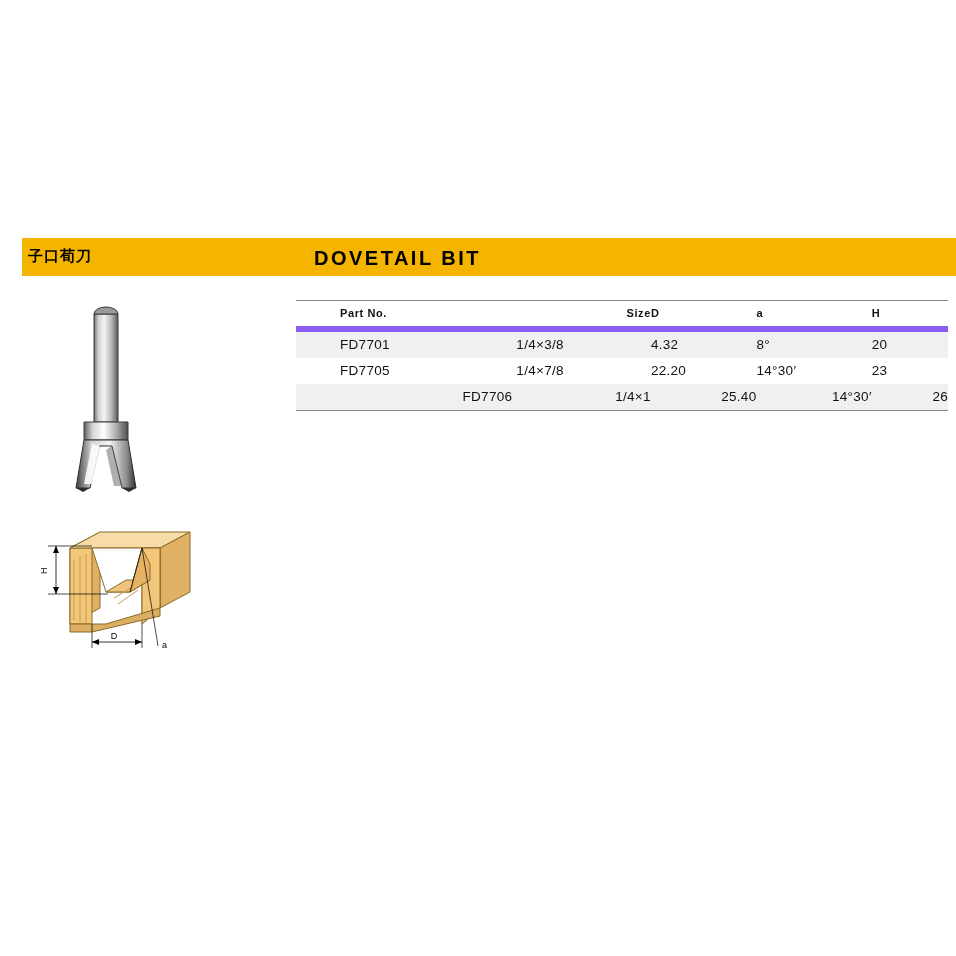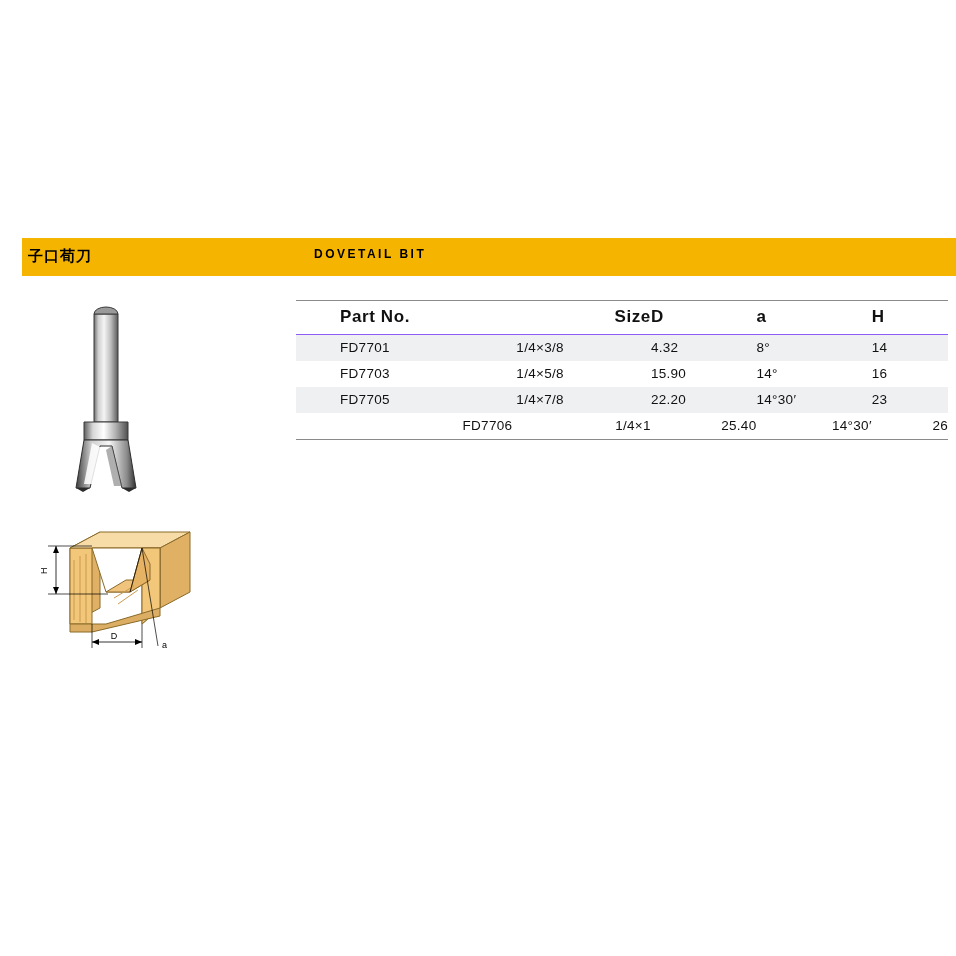--- a/index.html
+++ b/index.html
@@ -31,43 +31,43 @@
     font-size: 15px;
     font-weight: bold;
     color: #000000;
     letter-spacing: 1px;
     font-family: "DejaVu Sans", sans-serif;
   }
   #header-band .en-title {
     position: absolute;
     left: 292px;
     top: 9px;
-    font-size: 12px;
+    font-size: 20px;
     font-weight: bold;
     color: #000000;
     letter-spacing: 2.5px;
     font-family: "Liberation Sans", sans-serif;
   }
 
   
   #spec-table {
     position: absolute;
     left: 296px;
     top: 300px;
     width: 652px;
     border-collapse: collapse;
     font-size: 13.5px;
     color: #111111;
   }
   #spec-table th {
     font-weight: bold;
     text-align: left;
     padding: 6px 0 7px 0;
-    border-bottom: 1px solid #8b5cf6;
-    font-size: 17px;
+    border-bottom: 6px solid #8b5cf6;
+    font-size: 11px;
     letter-spacing: 0.6px;
   }
   #spec-table thead tr {
     border-top: 1px solid #8a8a8a;
   }
   #spec-table td {
     padding: 5px 0 6px 0;
     font-size: 13.5px;
     letter-spacing: 0.3px;
   }
@@ -215,28 +215,21 @@
       <th class="col-a">a</th>
       <th class="col-h">H</th>
     </tr>
   </thead>
   <tbody>
     <tr>
       <td class="col-part">FD7701</td>
       <td class="col-size">1/4×3/8</td>
       <td class="col-d">4.32</td>
       <td class="col-a">8°</td>
-      <td class="col-h">14</td>
-    </tr>
-    <tr>
-      <td class="col-part">FD7703</td>
-      <td class="col-size">1/4×5/8</td>
-      <td class="col-d">15.90</td>
-      <td class="col-a">14°</td>
-      <td class="col-h">16</td>
+      <td class="col-h">20</td>
     </tr>
     <tr>
       <td class="col-part">FD7705</td>
       <td class="col-size">1/4×7/8</td>
       <td class="col-d">22.20</td>
       <td class="col-a">14°30′</td>
       <td class="col-h">23</td>
     </tr>
     <tr>
       <td class="col-part">FD7706</td>

